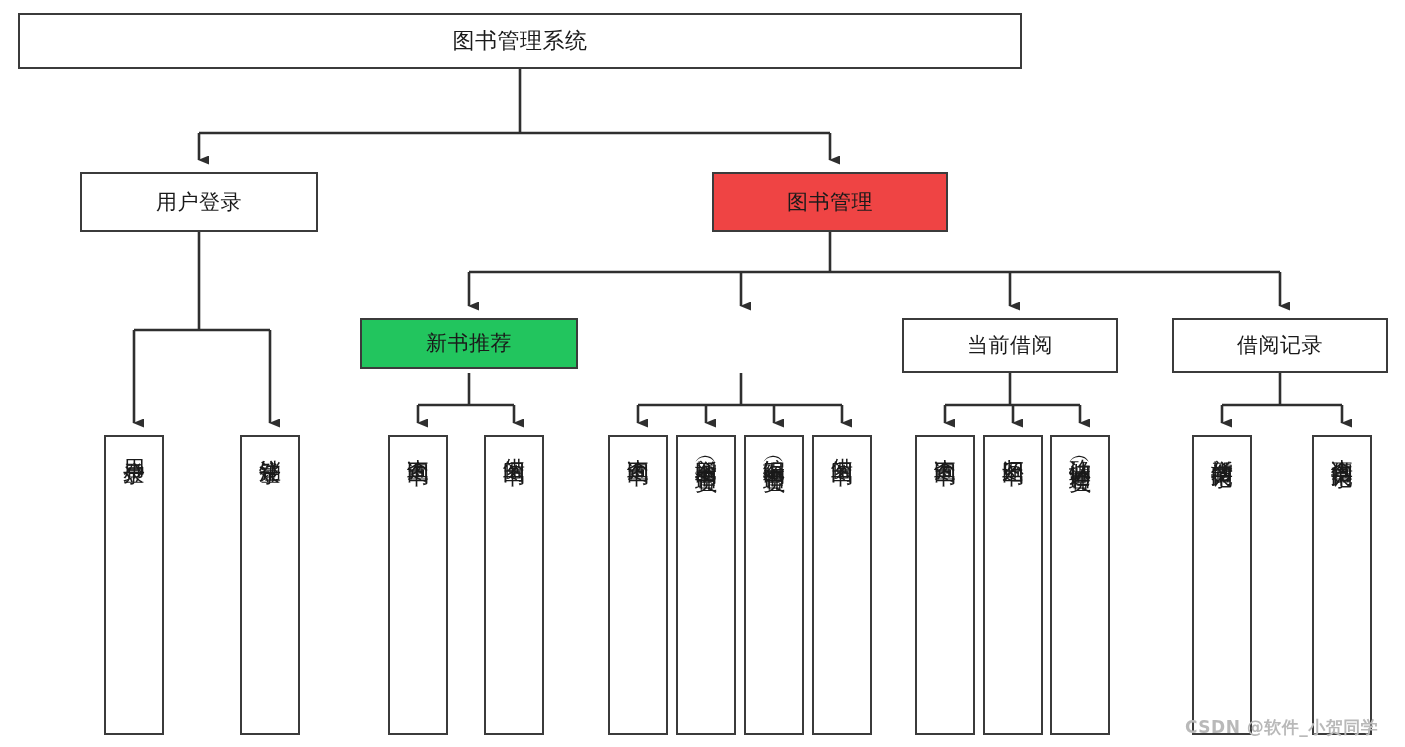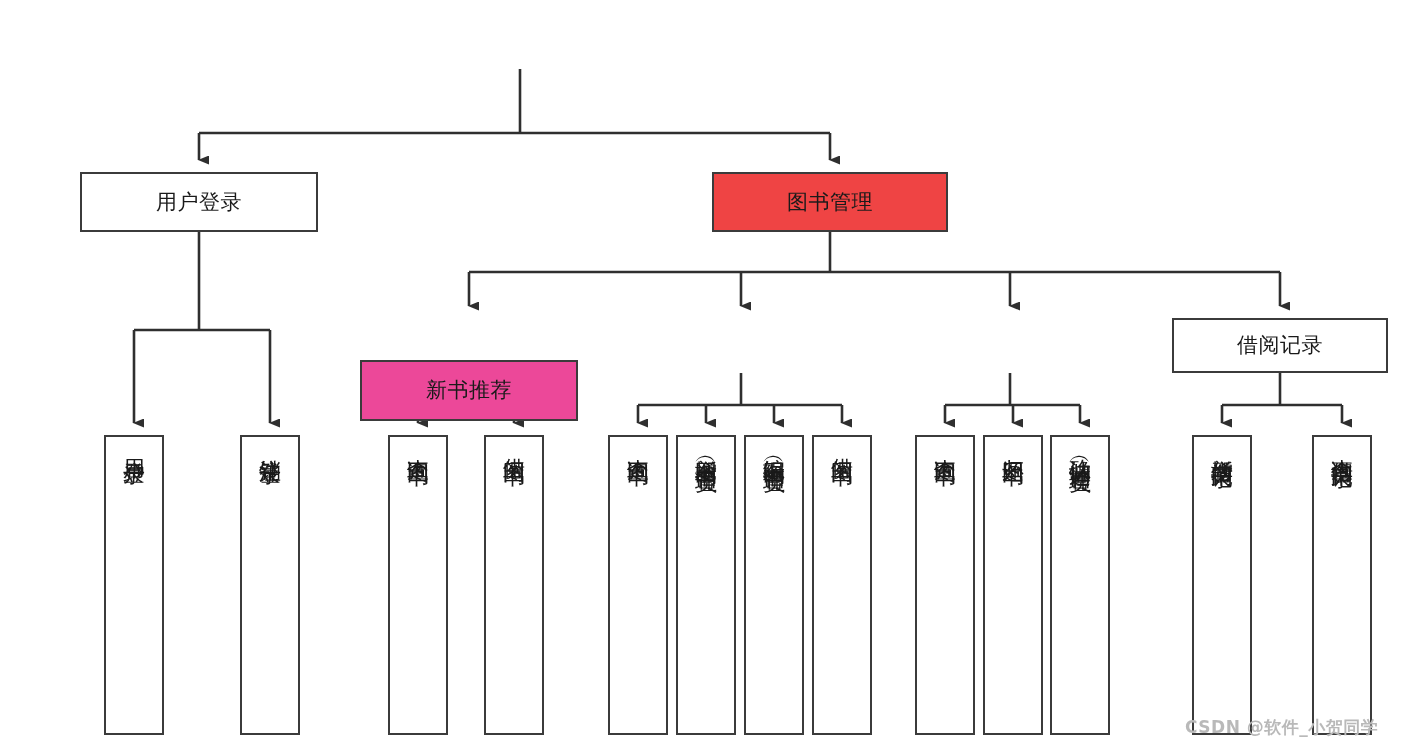--- a/index.html
+++ b/index.html
@@ -128,30 +128,36 @@
       <path d="M 1013 405 L 1013 423" marker-end="url(#arrowhead)"></path>
       <path d="M 1080 405 L 1080 423" marker-end="url(#arrowhead)"></path>
 
       <path d="M 1280 373 L 1280 405"></path>
       <path d="M 1222 405 L 1342 405"></path>
       <path d="M 1222 405 L 1222 423" marker-end="url(#arrowhead)"></path>
       <path d="M 1342 405 L 1342 423" marker-end="url(#arrowhead)"></path>
     </g>
   </svg>
 
+  <div class="node horiz title" style="left: 18px; top: 13px; width: 1004px; height: 56px; border-color: rgb(59, 59, 59); color: rgb(26, 26, 26); background: rgb(255, 255, 255);">
+    <span class="label">图书管理系统</span>
+  </div>
 
   <div class="node horiz" style="left: 80px; top: 172px; width: 238px; height: 60px; border-color: rgb(59, 59, 59); color: rgb(26, 26, 26); background: rgb(255, 255, 255);">
     <span class="label">用户登录</span>
   </div>
   <div class="node horiz" style="left: 712px; top: 172px; width: 236px; height: 60px; border-color: rgb(59, 59, 59); color: rgb(26, 26, 26); background: #ef4444;">
     <span class="label">图书管理</span>
   </div>
 
-  <div class="node horiz" style="left: 360px; top: 318px; width: 218px; height: 61px; border-color: rgb(59, 59, 59); color: rgb(26, 26, 26); background: #ec4899; margin-top: 42px;">
+  <div class="node horiz" style="left: 360px; top: 318px; width: 218px; height: 51px; border-color: rgb(59, 59, 59); color: rgb(26, 26, 26); background: #22c55e;">
     <span class="label">新书推荐</span>
+  </div>
+  <div class="node horiz" style="left: 902px; top: 318px; width: 216px; height: 55px; border-color: rgb(59, 59, 59); color: rgb(26, 26, 26); background: rgb(255, 255, 255);">
+    <span class="label">当前借阅</span>
   </div>
   <div class="node horiz" style="left: 1172px; top: 318px; width: 216px; height: 55px; border-color: rgb(59, 59, 59); color: rgb(26, 26, 26); background: rgb(255, 255, 255);">
     <span class="label">借阅记录</span>
   </div>
 
   <div class="node vert" style="left: 104px; top: 435px; width: 60px; height: 300px; border-color: rgb(59, 59, 59); color: rgb(26, 26, 26); background: rgb(255, 255, 255);">
     <span class="label">用户登录</span>
   </div>
   <div class="node vert" style="left: 240px; top: 435px; width: 60px; height: 300px; border-color: rgb(59, 59, 59); color: rgb(26, 26, 26); background: rgb(255, 255, 255);">
     <span class="label">注销登录</span>

